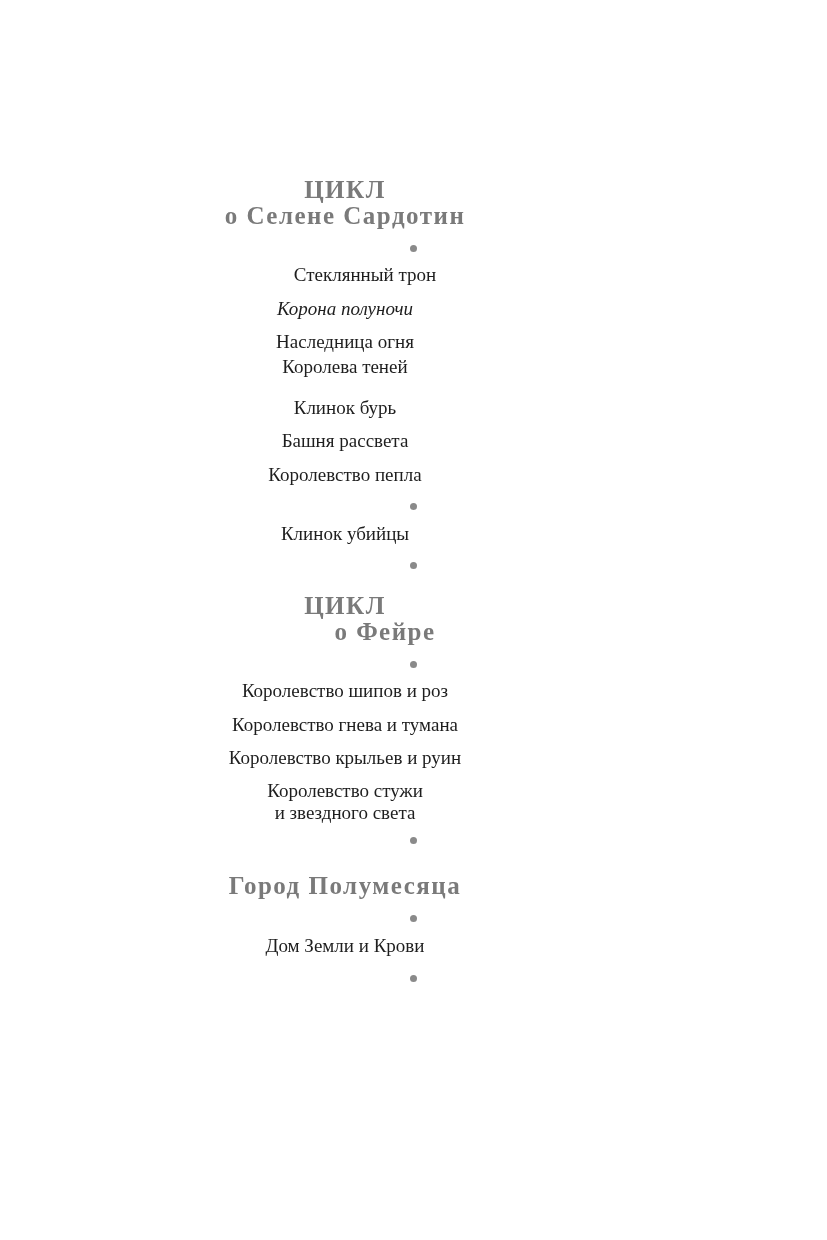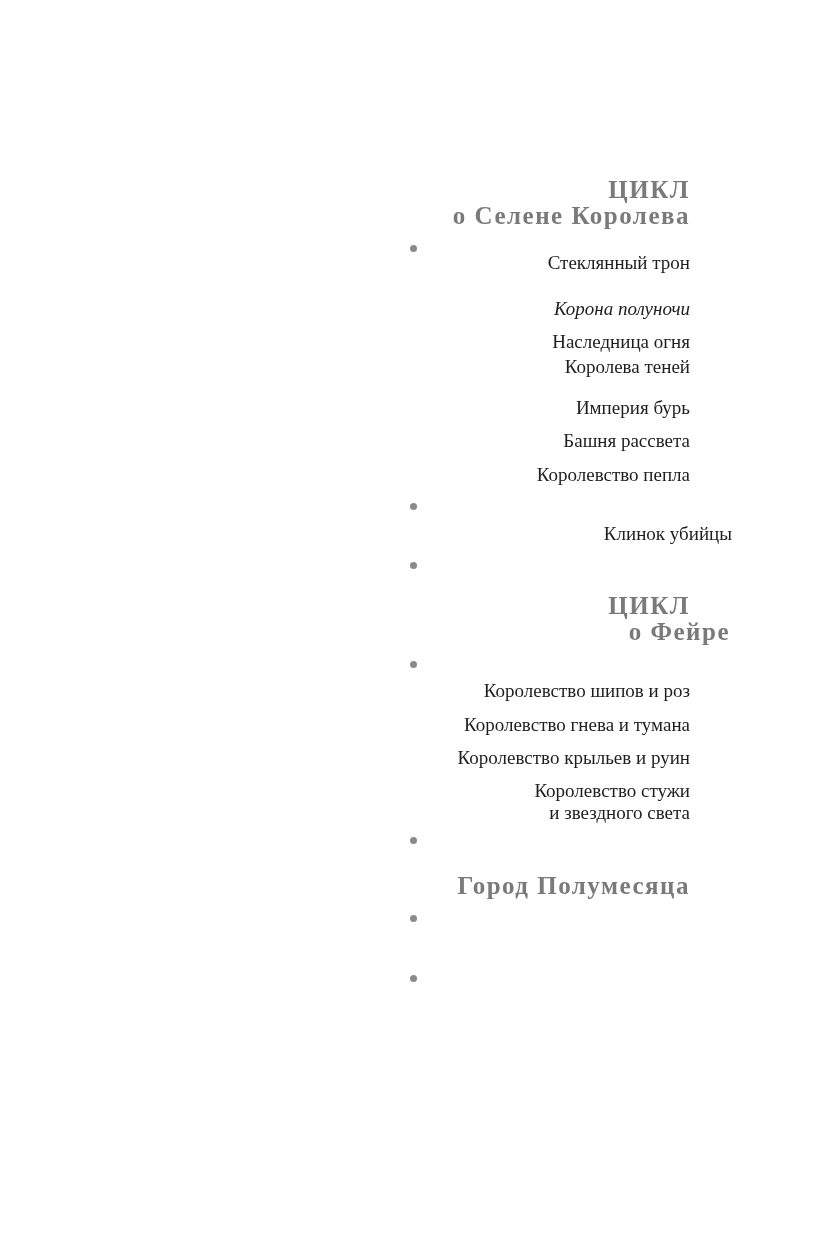--- a/index.html
+++ b/index.html
@@ -1,62 +1,63 @@
 <!DOCTYPE html>
 <html><head>
   <meta charset="utf-8">
   <style>
     html, body { margin: 0; padding: 0; background: #ffffff; }
     body { width: 827px; height: 1240px; position: relative; overflow: hidden; }
     .page { position: absolute; left: 0; top: 0; width: 827px; height: 1240px; }
     .line {
-      position: absolute; left: 0; width: 690px; text-align: right;
+      position: absolute; left: 0; width: 690px; text-align: center;
       font-family: "Liberation Serif", "DejaVu Serif", serif;
       color: #1e1e1e; font-size: 19px; line-height: 22px; white-space: nowrap;
     }
     .heading {
       color: #7a7a7a; font-weight: bold; font-size: 25px; line-height: 26px;
       letter-spacing: 1.5px;
     }
     .italic { font-style: italic; }
     .dot {
       position: absolute; left: 410px; width: 7px; height: 7px; border-radius: 50%;
       background: #8a8a8a;
     }
   </style>
 </head>
 <body>
 
 <div class="page">
 
   <div class="line heading" style="top:177px;">ЦИКЛ</div>
-  <div class="line heading" style="top:203px;">о Селене Королева</div>
+  <div class="line heading" style="top:203px;">о Селене Сардотин</div>
   <div class="dot" style="top:245px;"></div>
 
-  <div class="line" style="top:252px;">Стеклянный трон</div>
+  <div class="line" style="top:264px;padding-left:20px;">Стеклянный трон</div>
   <div class="line" style="top:331px;">Наследница огня</div>
   <div class="line italic" style="top:298px;">Корона полуночи</div>
   <div class="line" style="top:356px;">Королева теней</div>
-  <div class="line" style="top:397px;">Империя бурь</div>
+  <div class="line" style="top:397px;">Клинок бурь</div>
   <div class="line" style="top:430px;">Башня рассвета</div>
   <div class="line" style="top:464px;">Королевство пепла</div>
 
   <div class="dot" style="top:503px;"></div>
-  <div class="line" style="top:523px;margin-left:42px;">Клинок убийцы</div>
+  <div class="line" style="top:523px;">Клинок убийцы</div>
   <div class="dot" style="top:562px;"></div>
 
   <div class="line heading" style="top:593px;">ЦИКЛ</div>
   <div class="line heading" style="top:619px;padding-left:40px;">о Фейре</div>
   <div class="dot" style="top:661px;"></div>
 
   <div class="line" style="top:680px;">Королевство шипов и роз</div>
   <div class="line" style="top:714px;">Королевство гнева и тумана</div>
   <div class="line" style="top:747px;">Королевство крыльев и руин</div>
   <div class="line" style="top:780px;">Королевство стужи</div>
   <div class="line" style="top:802px;">и звездного света</div>
 
   <div class="dot" style="top:837px;"></div>
 
   <div class="line heading" style="top:873px;">Город Полумесяца</div>
   <div class="dot" style="top:915px;"></div>
+  <div class="line" style="top:935px;">Дом Земли и Крови</div>
   <div class="dot" style="top:975px;"></div>
 
 </div>
 
 </body></html>

